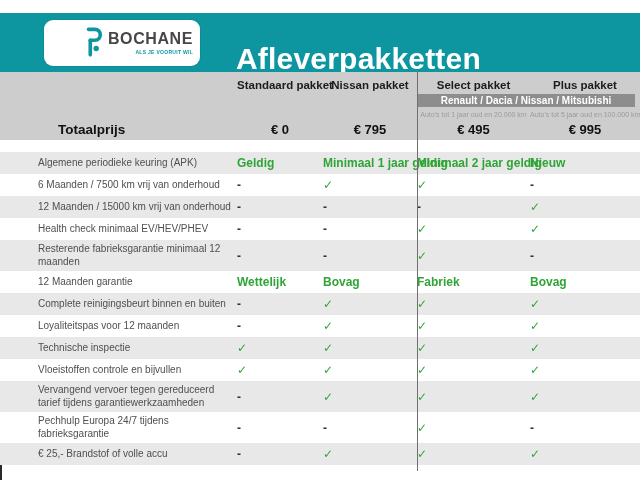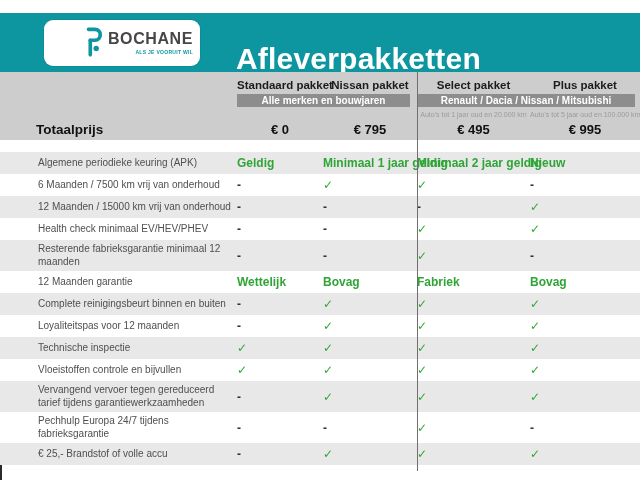--- a/index.html
+++ b/index.html
@@ -31,21 +31,21 @@
     font-size:30px;font-weight:bold;color:#fff;text-align:left;letter-spacing:0.2px;
   }
   
   .head-band{position:absolute;top:72px;left:0;width:640px;height:68px;background:var(--band);}
   .hb-grid{display:grid;grid-template-columns:237px 86px 94px 113px 110px;grid-template-rows:22px 15px 10px 21px;width:640px;height:68px;}
   .col-h{grid-row:1;font-size:11.5px;font-weight:bold;color:#1c1c1c;text-align:center;align-self:end;padding-bottom:3px;white-space:nowrap;}
   .banner{grid-row:2;background:var(--banner);color:#fff;font-weight:bold;font-size:10px;text-align:center;line-height:13px;height:13px;}
   .banner-left{grid-column:2 / span 2;margin-right:7px;}
   .banner-right{grid-column:4 / span 2;margin-right:5px;}
   .note{grid-row:3;font-size:7px;color:#9b9b9b;text-align:center;padding-top:2px;white-space:nowrap;}
-  .total-label{grid-row:4;grid-column:1;font-size:13.5px;font-weight:bold;color:#111;padding-left:36px;align-self:center;}
+  .total-label{grid-row:4;grid-column:1;font-size:13.5px;font-weight:bold;color:#111;padding-left:58px;align-self:center;}
   .price{grid-row:4;font-size:13px;font-weight:bold;color:#111;text-align:center;align-self:center;}
   
   .feature-rows{position:absolute;top:152px;left:0;width:640px;}
   .frow{display:grid;grid-template-columns:237px 86px 94px 113px 110px;min-height:22px;align-items:center;background:#fff;}
   .frow.stripe{background:var(--stripe);}
   .flabel{font-size:10px;color:#4f4f4f;padding:3px 4px 3px 38px;line-height:1.25;}
   .fcell{text-align:left;font-size:12px;white-space:nowrap;}
   .fcell.green{color:var(--green);font-weight:bold;}
   .fcell.dash{color:#333;font-weight:bold;}
   .footer-row{height:23px;background:#fff;border-bottom:2px solid #2a2a2a;border-left:2px solid #2a2a2a;}
@@ -76,21 +76,20 @@
     <h1 class="title">Afleverpakketten</h1>
   </header>
 
   <section class="head-band">
     <div class="hb-grid">
       <div class="col-h" style="grid-column:2">Standaard pakket</div>
       <div class="col-h" style="grid-column:3">Nissan pakket</div>
       <div class="col-h" style="grid-column:4">Select pakket</div>
       <div class="col-h" style="grid-column:5">Plus pakket</div>
 
-      <div class="banner banner-left">Alle merken en bouwjaren</div>
       <div class="banner banner-right">Renault / Dacia / Nissan / Mitsubishi</div>
 
       <div class="note" style="grid-column:4">Auto's tot 1 jaar oud en 20.000 km</div>
       <div class="note" style="grid-column:5">Auto's tot 5 jaar oud en 100.000 km</div>
 
       <div class="total-label">Totaalprijs</div>
       <div class="price" style="grid-column:2">€ 0</div>
       <div class="price" style="grid-column:3">€ 795</div>
       <div class="price" style="grid-column:4">€ 495</div>
       <div class="price" style="grid-column:5">€ 995</div>

